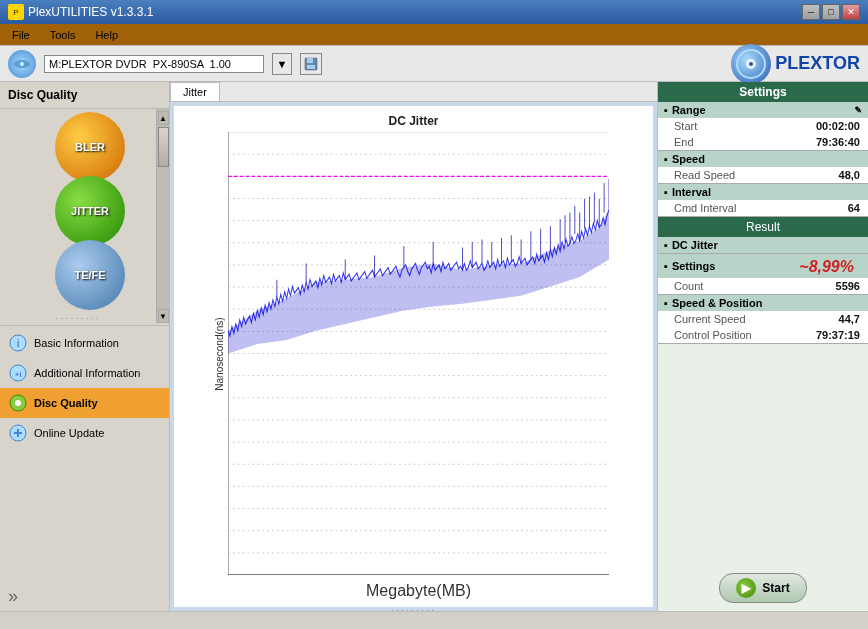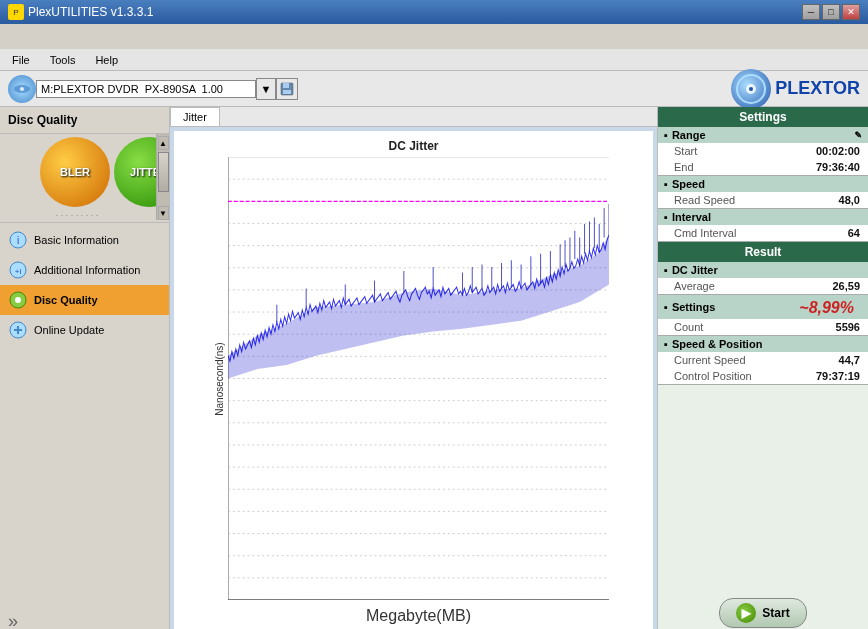--- a/index.html
+++ b/index.html
@@ -21,43 +21,43 @@
     .title-bar-buttons { display: flex; gap: 2px; }
     .title-btn {
       width: 18px; height: 16px; background: linear-gradient(to bottom, #c0c0c0, #a0a0a0);
       border: 1px solid #666; cursor: pointer; display: flex; align-items: center; justify-content: center;
       font-size: 9px; color: #000;
     }
     .title-btn.close { background: linear-gradient(to bottom, #e0a0a0, #c04040); color: white; }
 
     
     .menu-bar {
-      background: #e5e5e5;
+      background: #a16207;
       height: 22px;
       display: flex;
       align-items: center;
       padding: 8px 4px;
       border-bottom: 1px solid #bbb;
       gap: 4px;
-      margin-top: 25px;
     }
     .menu-item {
       padding: 2px 8px;
       cursor: pointer;
       font-size: 11px;
     }
 
     
     .device-bar {
       background: #e8e8e8;
       height: 36px;
       display: flex;
       align-items: center;
       padding: 0 8px;
       border-bottom: 1px solid #bbb;
+      gap: 8px;
     }
     .device-icon { width: 28px; height: 28px; background: radial-gradient(circle, #aaddff, #4488cc); border-radius: 14px; display: flex; align-items: center; justify-content: center; }
     .device-select {
       background: white;
       border: 1px solid #888;
       padding: 2px 4px;
       font-size: 11px;
       width: 220px;
     }
     .device-dropdown { background: #e8e8e8; border: 1px solid #888; width: 20px; height: 22px; display: flex; align-items: center; justify-content: center; cursor: pointer; }
@@ -82,20 +82,21 @@
     }
     .disc-quality-header {
       background: #d8d4cc;
       padding: 6px 8px;
       font-weight: bold;
       font-size: 12px;
       border-bottom: 1px solid #bbb;
     }
     .disc-icons {
       display: flex;
+      flex-direction: column;
       align-items: flex-start;
       padding: 8px 0;
       gap: 4px;
       margin-left: 40px;
     }
     .disc-icon-btn {
       width: 100px;
       height: 60px;
       display: flex;
       align-items: center;
@@ -230,21 +231,21 @@
       font-size: 11px;
       background: white;
     }
     .section-row-label { color: #555; }
     .section-row-value { color: #111; font-weight: bold; }
     .result-header {
       background: #2a6a4a;
       color: white;
       text-align: center;
       padding: 3px;
-      font-weight: bold;
+      font-weight: normal;
       font-size: 12px;
     }
     .sampling-value {
       font-size: 20px;
       color: #cc2222;
       font-weight: bold;
       font-style: italic;
       text-align: right;
       padding-right: 8px;
       padding-top: 2px;
@@ -362,20 +363,25 @@
       <div class="sidebar-content">
         <div class="disc-icons">
           <div class="disc-icon-btn">
             <div class="disc-circle disc-bler">
               <span>BLER</span>
             </div>
           </div>
           <div class="disc-icon-btn">
             <div class="disc-circle disc-jitter">
               <span>JITTER</span>
+            </div>
+          </div>
+          <div class="disc-icon-btn">
+            <div class="disc-circle disc-tefe">
+              <span>TE/FE</span>
             </div>
           </div>
         </div>
         <div class="chart-dots">·········</div>
       </div>
       <div class="sidebar-scrollbar">
         <div style="width:11px;height:14px;background:#c0bbb0;border:1px solid #aaa;margin-top:2px;font-size:8px;text-align:center;line-height:14px;">▲</div>
         <div class="scrollbar-thumb"></div>
         <div style="width:11px;height:14px;background:#c0bbb0;border:1px solid #aaa;margin-top:auto;font-size:8px;text-align:center;line-height:14px;">▼</div>
       </div>
@@ -602,24 +608,20 @@
       </div>
     </div>
 
     <div class="result-header">Result</div>
 
     <div class="settings-section">
       <div class="section-header">
         <span>▪</span>
         <span>DC Jitter</span>
       </div>
-      <div class="section-row">
-        <span class="section-row-label">Average</span>
-        <span class="section-row-value">26,59</span>
-      </div>
     </div>
 
     <div class="settings-section">
       <div class="section-header">
         <span>▪</span>
         <span>Settings</span>
         <span class="sampling-value" style="margin-left:auto;font-size:16px;font-weight:bold;color:#cc2222;font-style:italic;">~8,99%</span>
       </div>
       <div class="section-row">
         <span class="section-row-label">Count</span>

